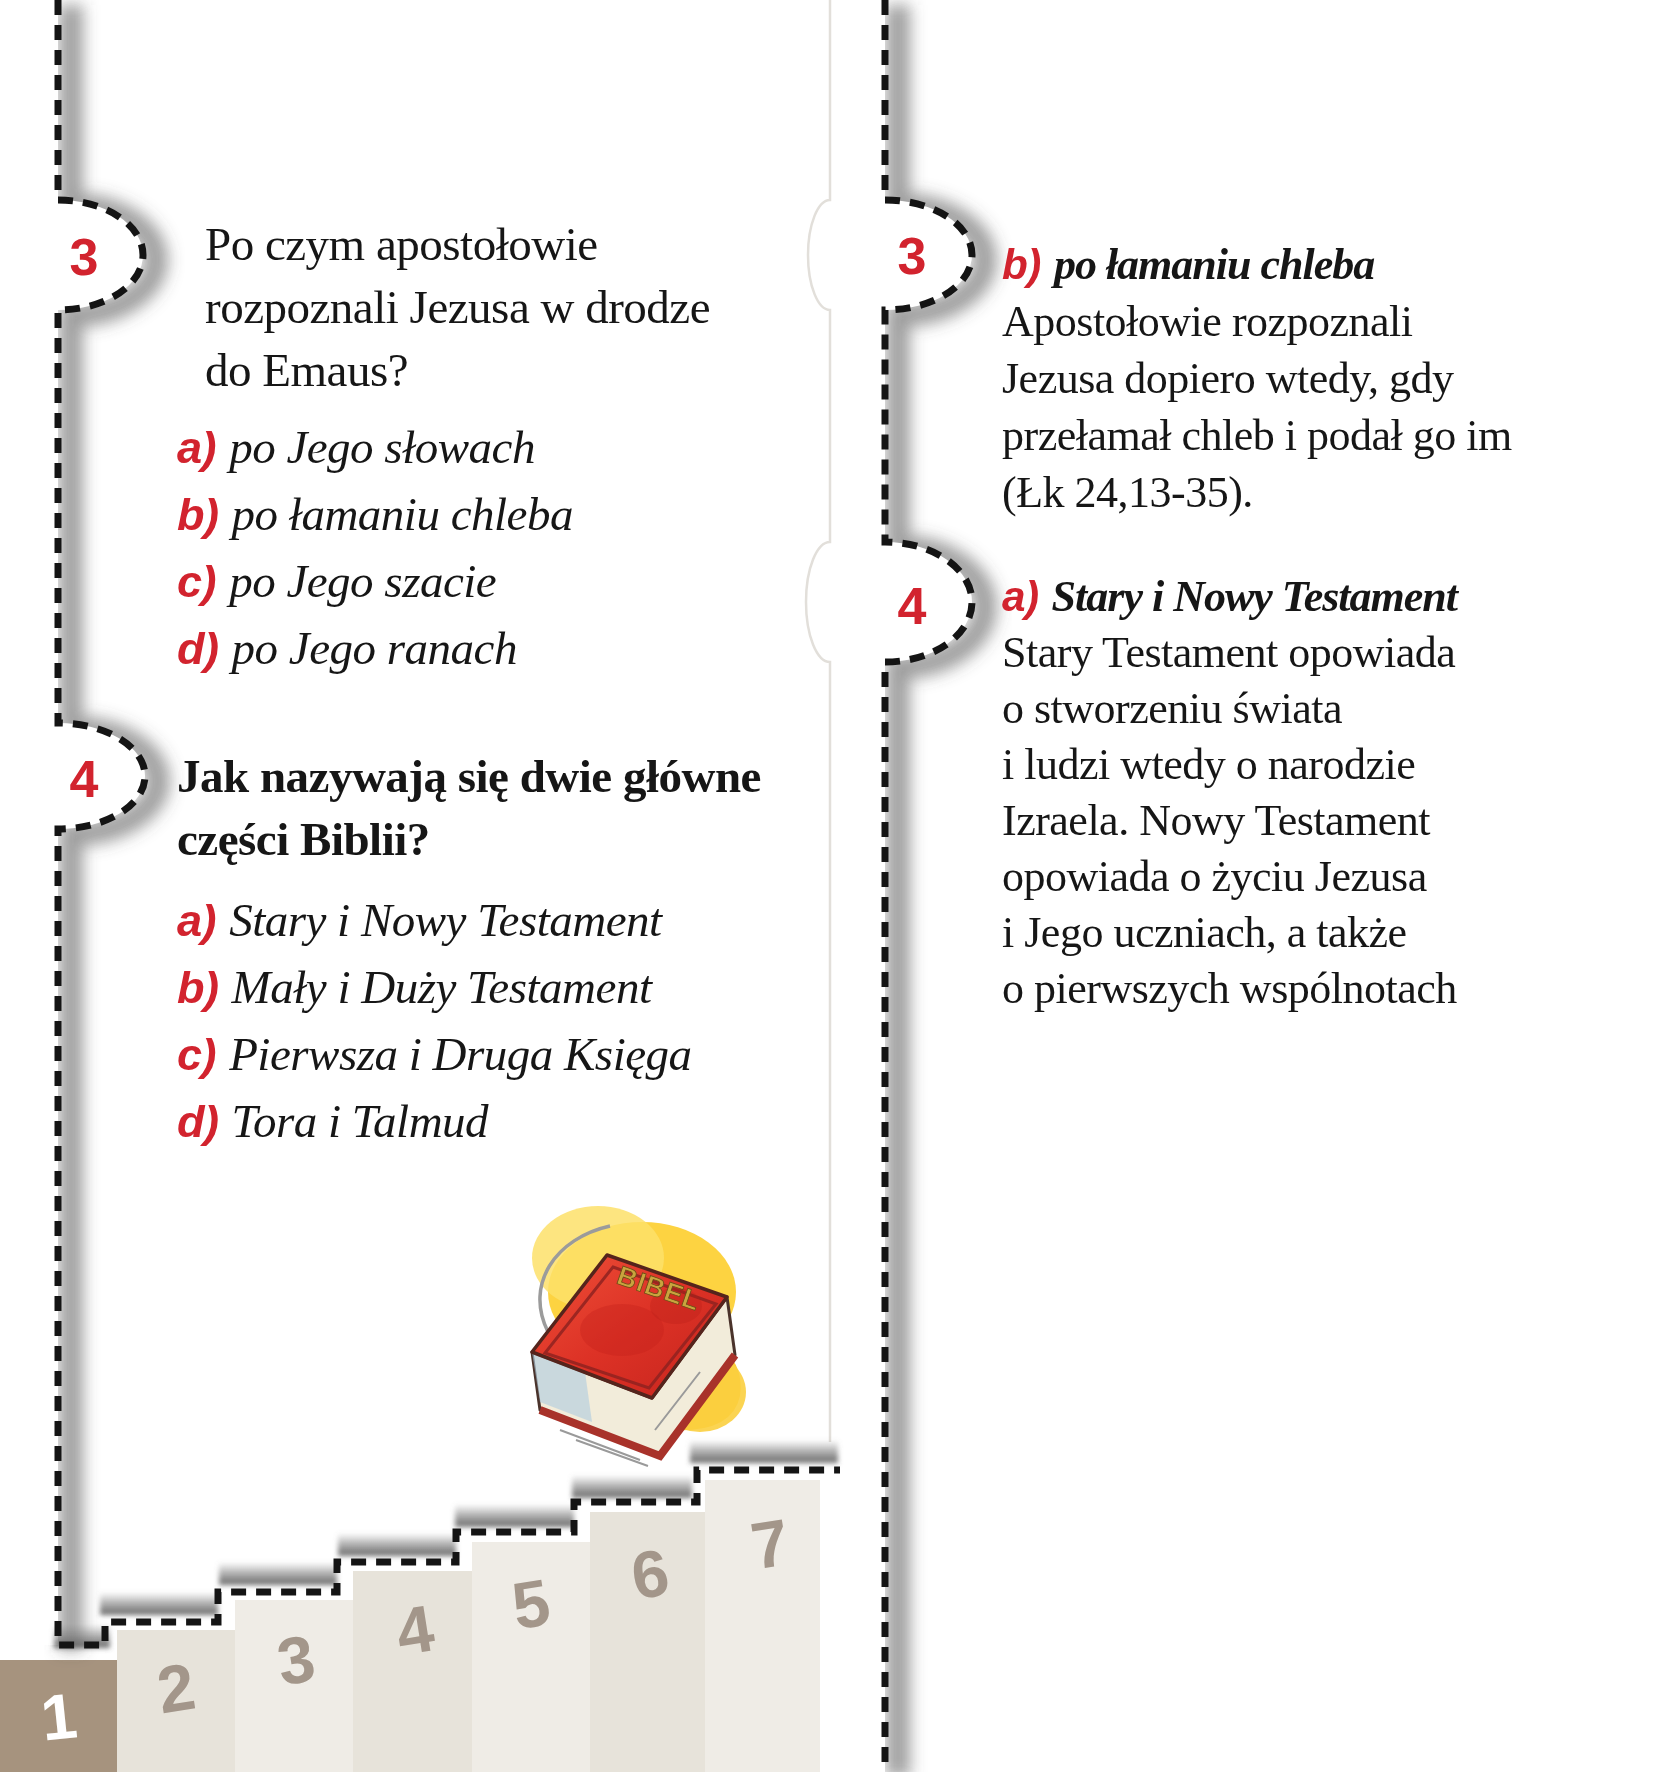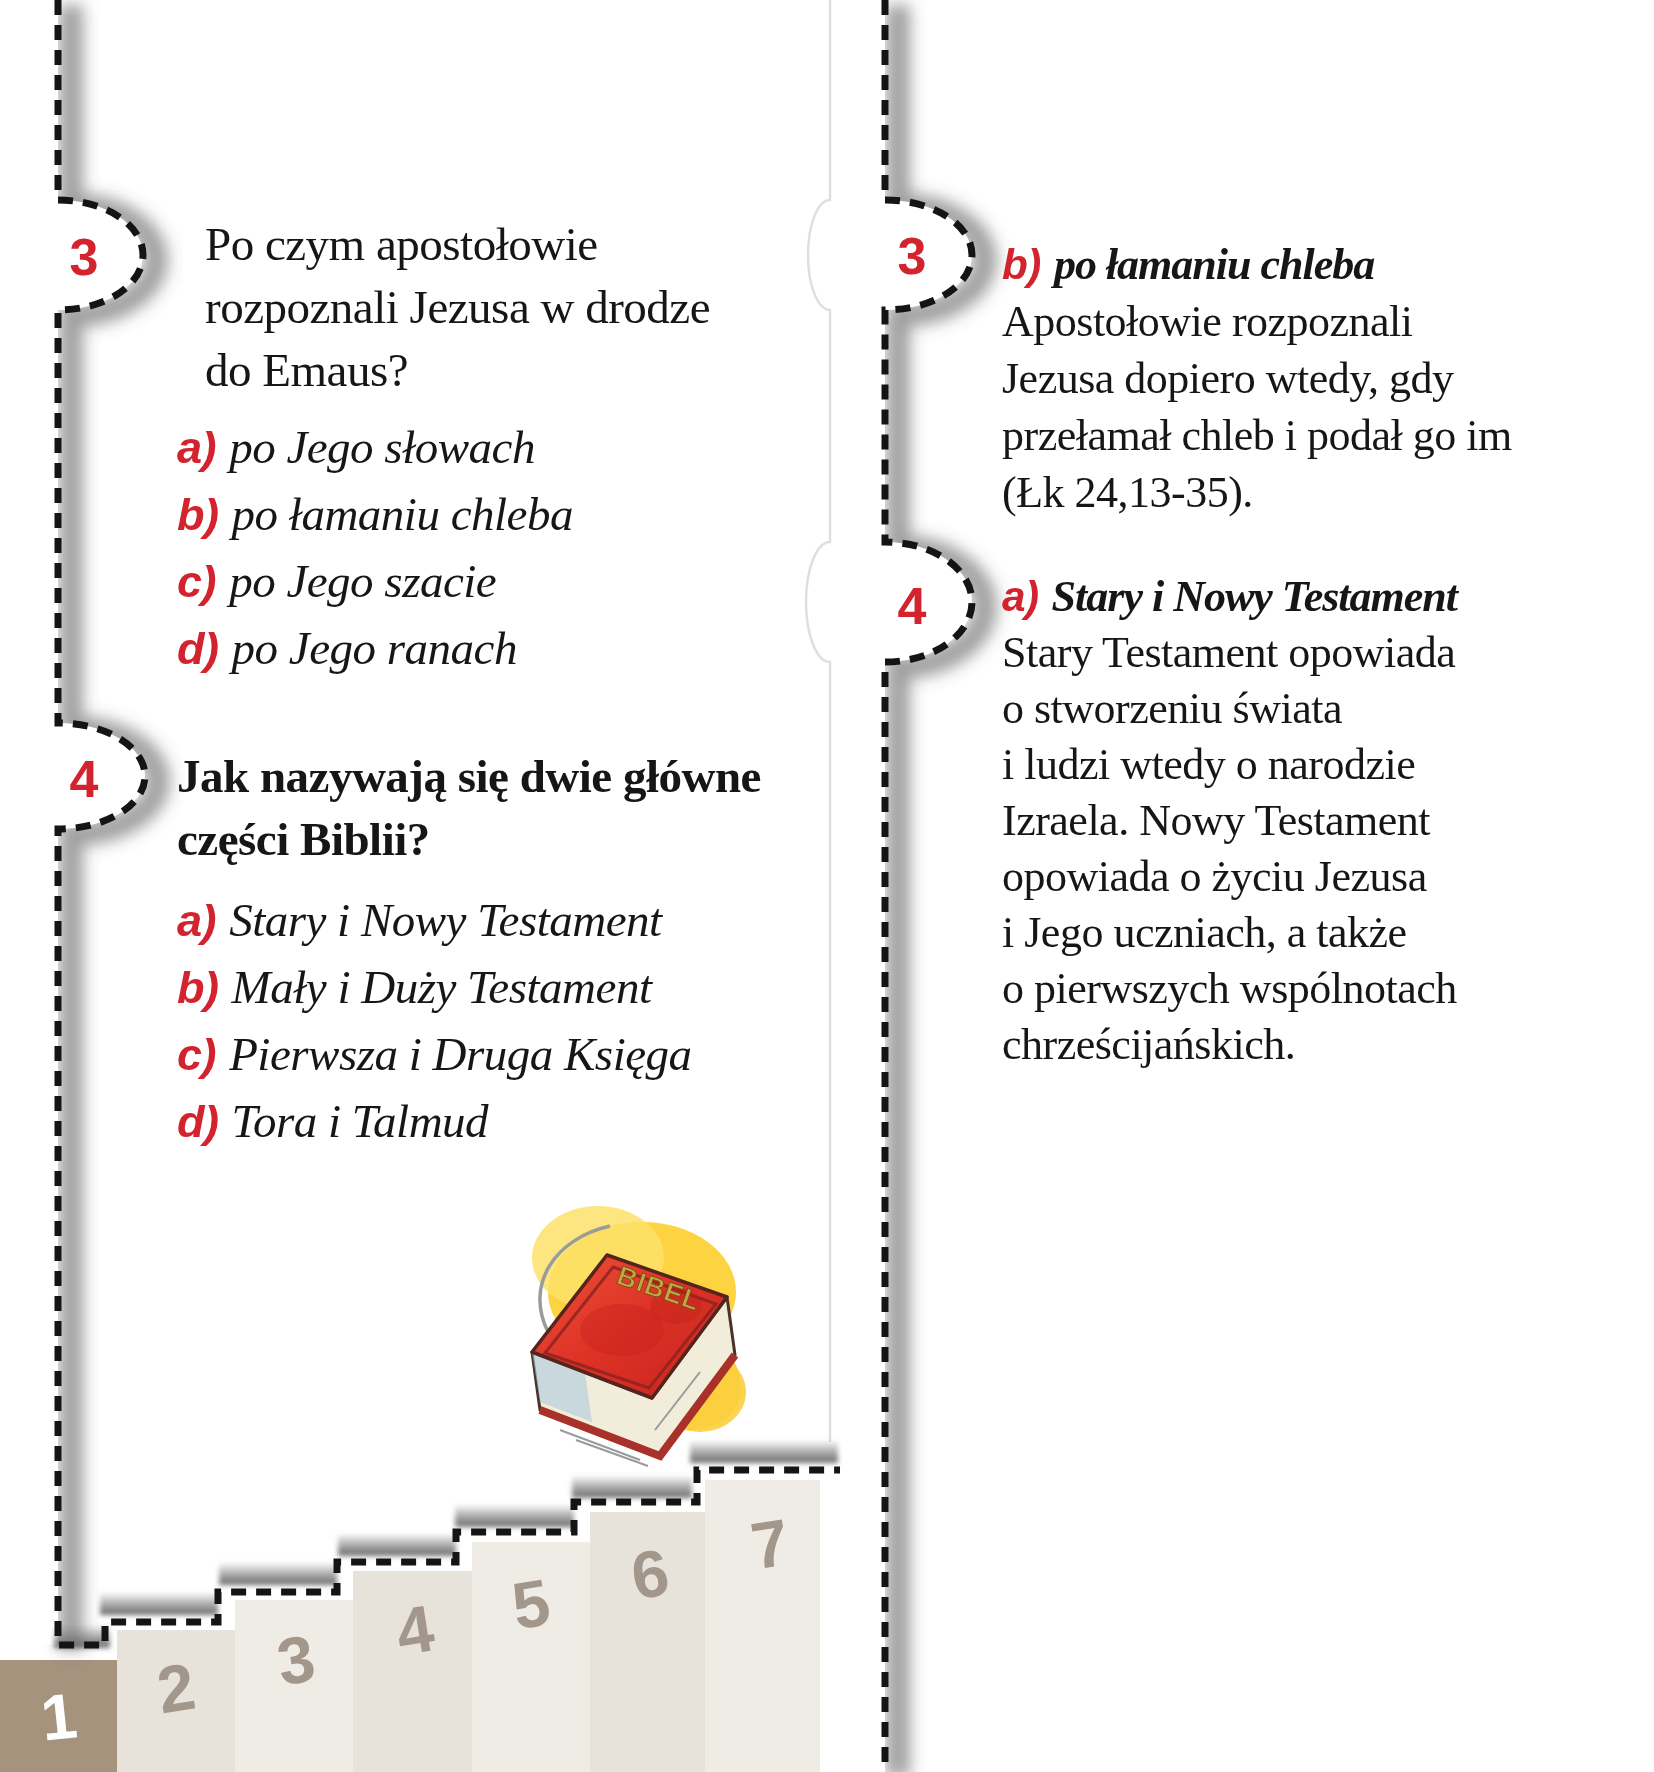--- a/index.html
+++ b/index.html
@@ -170,17 +170,16 @@
   <div class="tblock col-right a4-right" style="left:1002px; top:569px; width:640px;">
     <div class="opt"><span class="opt-letter">a)</span><span class="bold-serif">Stary i Nowy Testament</span></div>
     <div>
         <div>Stary Testament opowiada</div>
         <div>o stworzeniu świata</div>
         <div>i ludzi wtedy o narodzie</div>
         <div>Izraela. Nowy Testament</div>
         <div>opowiada o życiu Jezusa</div>
         <div>i Jego uczniach, a także</div>
         <div>o pierwszych wspólnotach</div>
-        <div>chrześcijańskich.</div>
       </div>
   </div>
 
 </div>
 
 </body></html>

